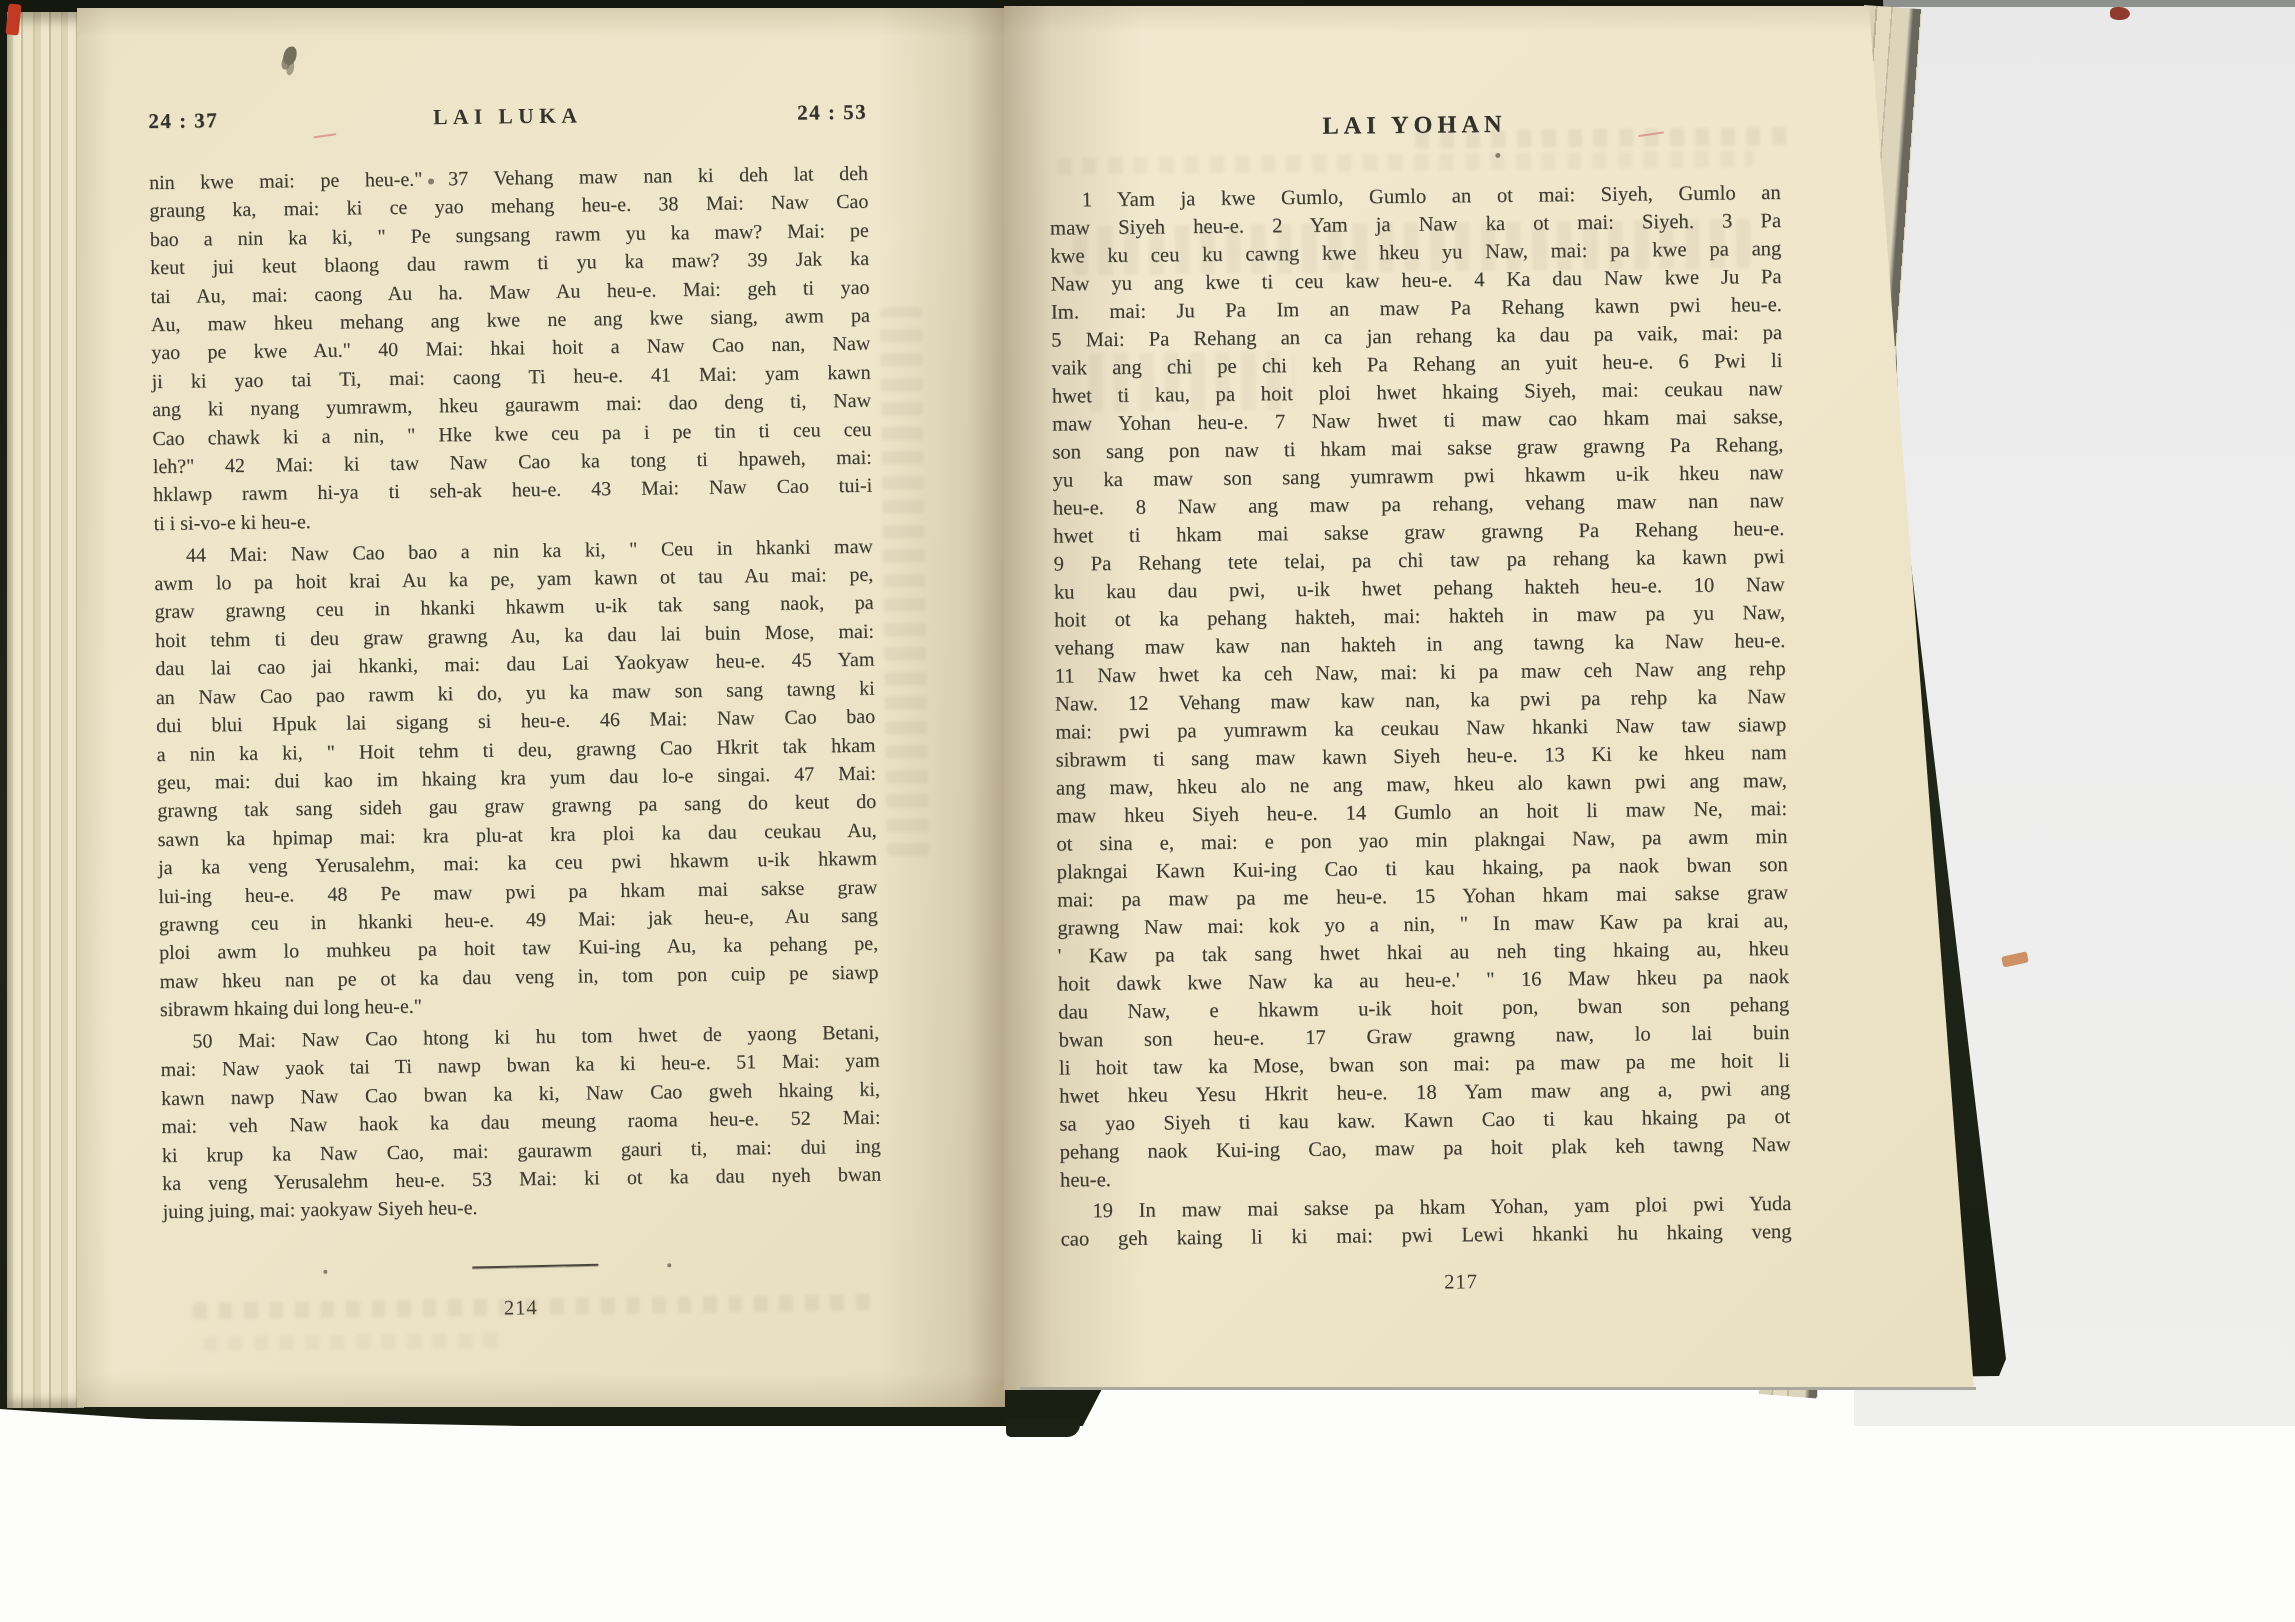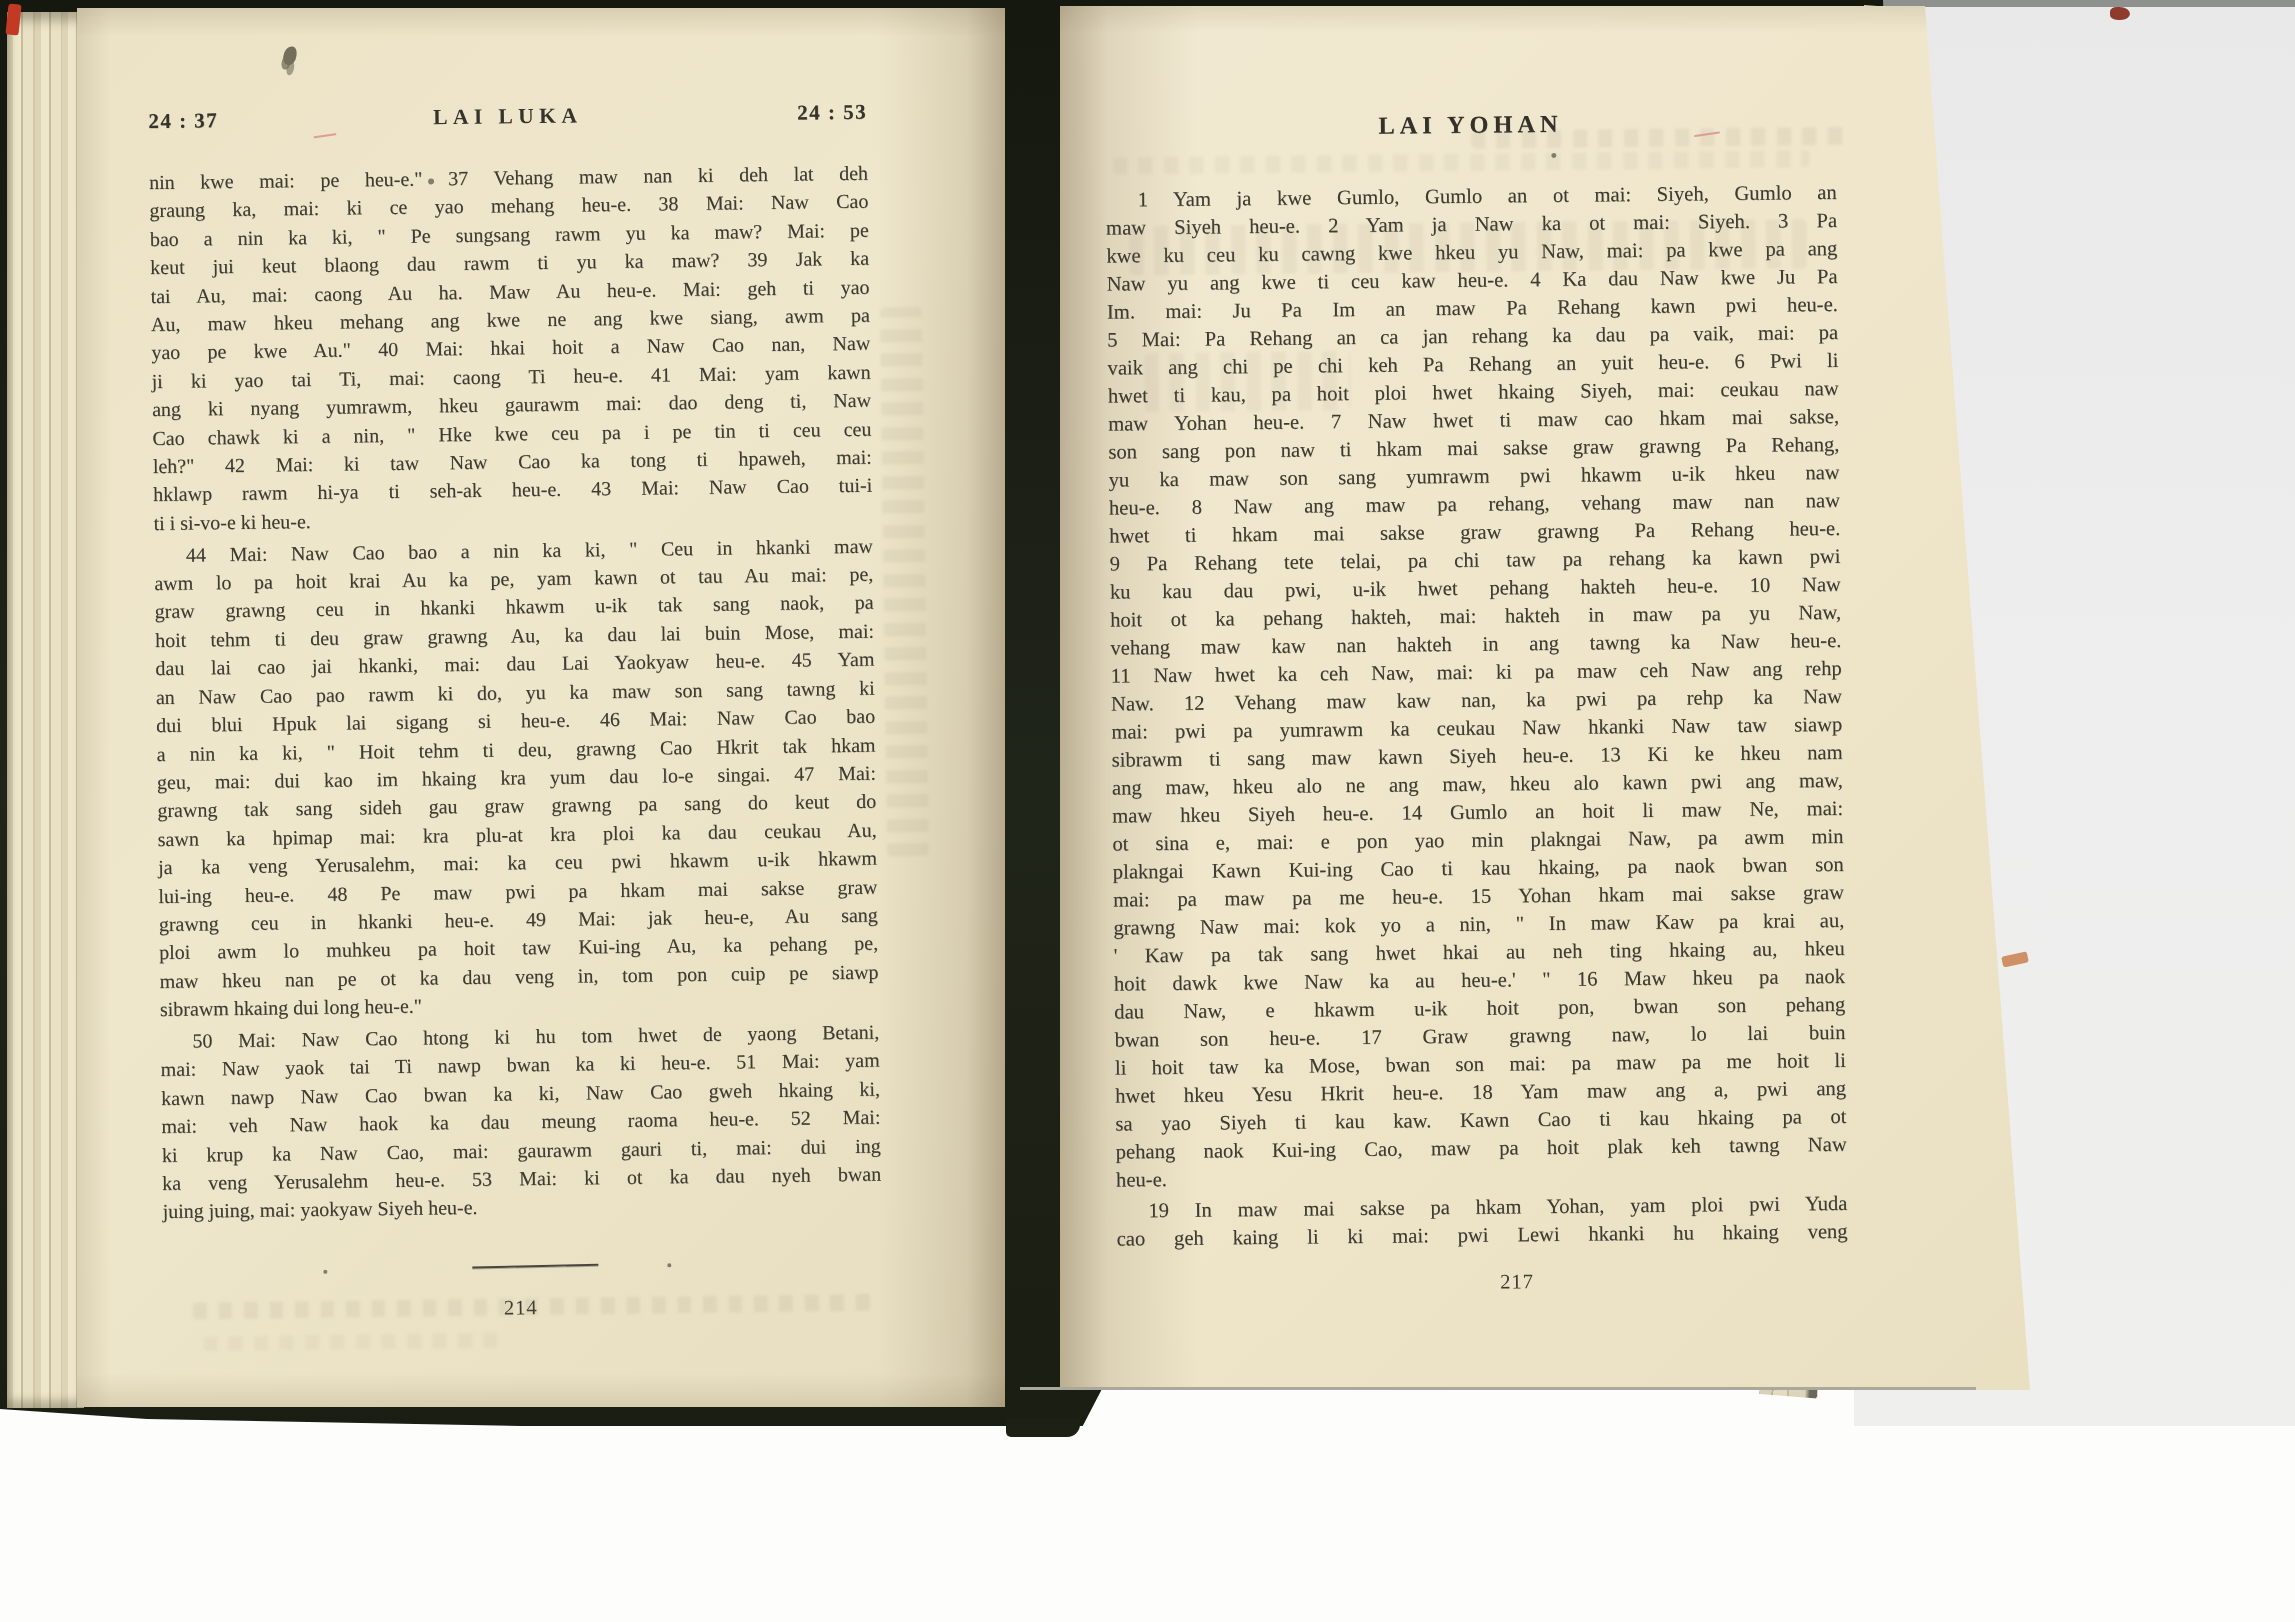--- a/index.html
+++ b/index.html
@@ -23,21 +23,21 @@
 
   
   .page{position:absolute;}
   .page-left{left:77px;top:7.8px;width:928px;height:1399px;
     background:
       linear-gradient(90deg,rgba(150,135,100,.22) 0,rgba(150,135,100,0) 34px),
       linear-gradient(270deg,rgba(110,92,60,.42) 0,rgba(110,92,60,.16) 39px,rgba(110,92,60,0) 128px),
       linear-gradient(180deg,rgba(130,115,85,.2) 0,rgba(130,115,85,0) 29px),
       linear-gradient(0deg,rgba(130,115,85,.18) 0,rgba(130,115,85,0) 34px),
       linear-gradient(135deg,#ece3c7 0%,#efe7cc 45%,#e7dec0 100%);}
-  .page-right{left:1060px;top:5.9px;width:970px;height:1384px;
+  .page-right{left:1004px;top:5.9px;width:970px;height:1384px;
     clip-path:polygon(0 0,865px 0,970px 1384px,0 1384px);
     background:
       linear-gradient(90deg,rgba(110,92,60,.4) 0,rgba(110,92,60,.14) 47px,rgba(110,92,60,0) 137px),
       linear-gradient(180deg,rgba(130,115,85,.16) 0,rgba(130,115,85,0) 27px),
       linear-gradient(315deg,#e9e0c2 0%,#eee5c9 40%,#f1e9d1 100%);}
 
   
   .edge-right{position:absolute;left:1864px;top:4.9px;width:58px;height:1393px;
     transform:rotate(4.3deg);transform-origin:top left;
     background:repeating-linear-gradient(90deg,#d9d0ba 0 11.8px,#b9b09a 11.8px 13.7px,#e4dbc3 13.7px 27.5px,#c4bba4 27.5px 29px,#ddd4bc 29px 45px,#6a685c 50px 57px);}

